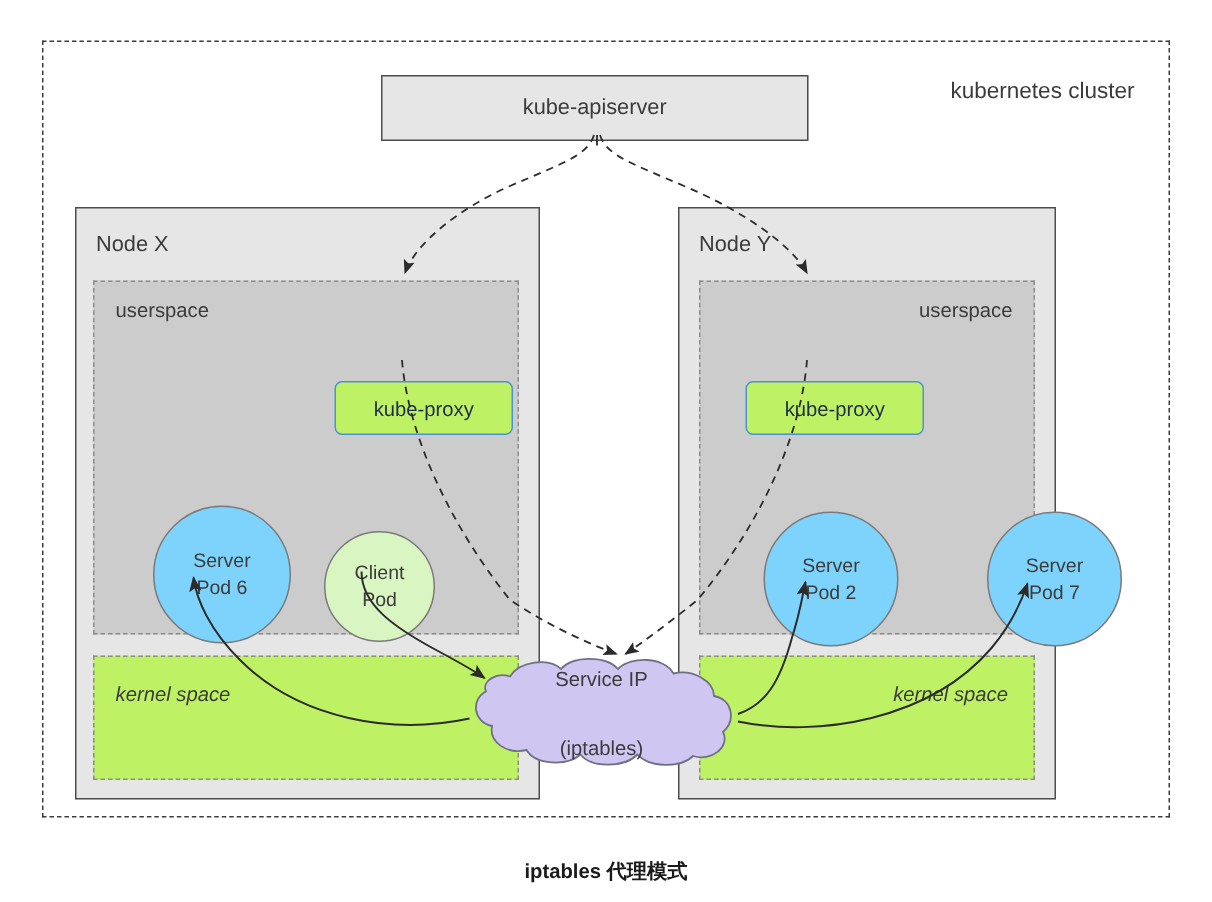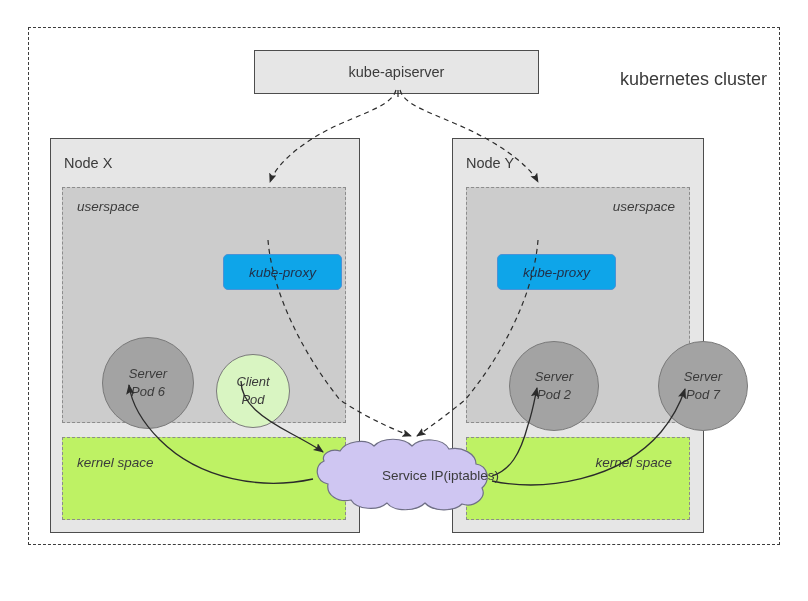--- a/index.html
+++ b/index.html
@@ -24,25 +24,25 @@
   .abs { position: absolute; box-sizing: border-box; }
 
   
   .cluster-box {
     left: 28px; top: 27px;
     width: 752px; height: 518px;
     border: 1.6px dashed #3c3c3c;
     background: transparent;
   }
   .cluster-label {
-    left: 620px; top: 68px;
+    left: 620px; top: 50px;
     width: 150px; height: 22px;
-    font-size: 18px;
-    color: #3b3b3b;
-    text-align: left;
+    font-size: 15px;
+    color: #3b3b3b;
+    text-align: center;
     line-height: 22px;
     white-space: nowrap;
   }
 
   
   .apiserver {
     left: 254px; top: 50px;
     width: 285px; height: 44px;
     background: #e6e6e6;
     border: 1.2px solid #4d4d4d;
@@ -71,21 +71,20 @@
   }
   .node-x .node-label { left: 13px; }
   .node-y .node-label { left: 13px; }
 
   
   .userspace {
     top: 48px;
     height: 236px;
     background: #cccccc;
     border: 1.3px dashed #8c8c8c;
-    font-style: italic;
   }
   .node-x .userspace { left: 11px; right: 13px; }
   .node-y .userspace { left: 13px; right: 13px; }
   .userspace-label {
     position: absolute;
     top: 11px;
     font-size: 13.5px;
     color: #3b3b3b;
     white-space: nowrap;
   }
@@ -110,21 +109,21 @@
     white-space: nowrap;
   }
   .node-x .kernel-label { left: 14px; }
   .node-y .kernel-label { right: 17px; }
 
   
   .kube-proxy {
     position: absolute;
     height: 34px;
     width: 117px;
-    background: #0ea5e9;
+    background: #bef264;
     border: 1px solid #4a92d6;
     border-radius: 5px;
     display: flex;
     align-items: center;
     justify-content: center;
     font-size: 13.5px;
     color: #20304a;
   }
   .proxy-x { left: 160px; top: 66px; }
   .proxy-y { left: 30px; top: 66px; }
@@ -136,21 +135,21 @@
     display: flex;
     flex-direction: column;
     align-items: center;
     justify-content: center;
     font-size: 13px;
     color: #3b3b3b;
     line-height: 1.35;
     text-align: center;
   }
   .pod-server {
-    background: #a3a3a3;
+    background: #7dd3fc;
     border: 1.2px solid #7a7a7a;
   }
   .pod-client {
     background: #d9f5c2;
     border: 1.2px solid #7a7a7a;
   }
   .pod-s1 { left: 39px; top: 149px; width: 90px; height: 90px; }
   .pod-client-pos { left: 153px; top: 166px; width: 72px; height: 72px; }
   .pod-s2 { left: 42px; top: 153px; width: 88px; height: 88px; }
   .pod-s3 { left: 191px; top: 153px; width: 88px; height: 88px; }
@@ -158,23 +157,23 @@
   
   .cloud-wrap {
     left: 303px; top: 444px;
     width: 196px; height: 64px;
   }
   .cloud-text {
     position: absolute;
     left: 0; top: 0;
     width: 196px; height: 64px;
     display: flex;
-    flex-direction: row;
+    flex-direction: column;
     align-items: center;
-    justify-content: flex-end;
+    justify-content: space-between;
     font-size: 13.5px;
     color: #3b3b3b;
     line-height: 1.35;
     text-align: center;
     pointer-events: none;
   }
 
   
   .caption {
     left: 0; top: 572px;
@@ -299,14 +298,15 @@
     <path d="M 398 90 L 398 97" fill="none" stroke="#2b2b2b" stroke-width="1.2"></path>
   </svg>
 
   <div class="abs cloud-wrap">
     <div class="cloud-text">
       <span>Service IP</span>
       <span>(iptables)</span>
     </div>
   </div>
 
+  <div class="abs caption">iptables 代理模式</div>
 
 </div>
 
 </body></html>

